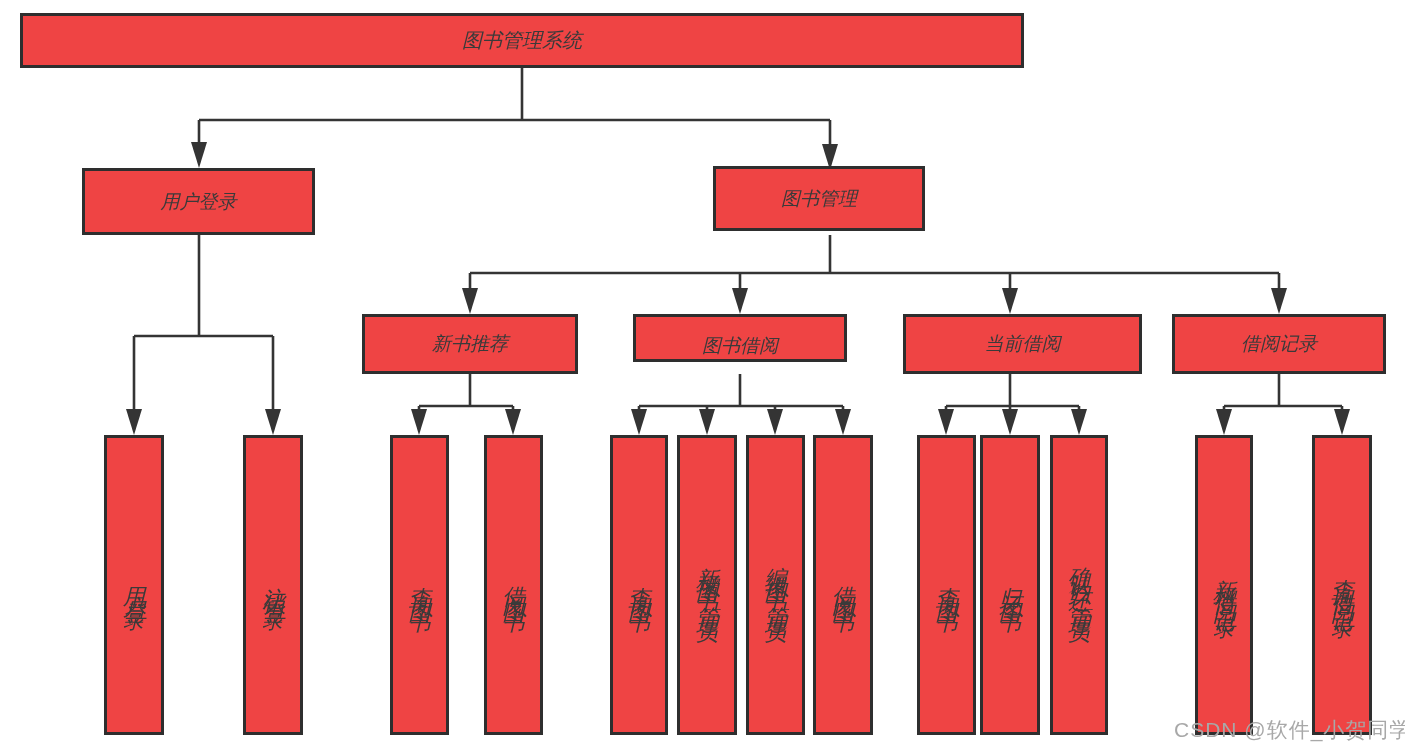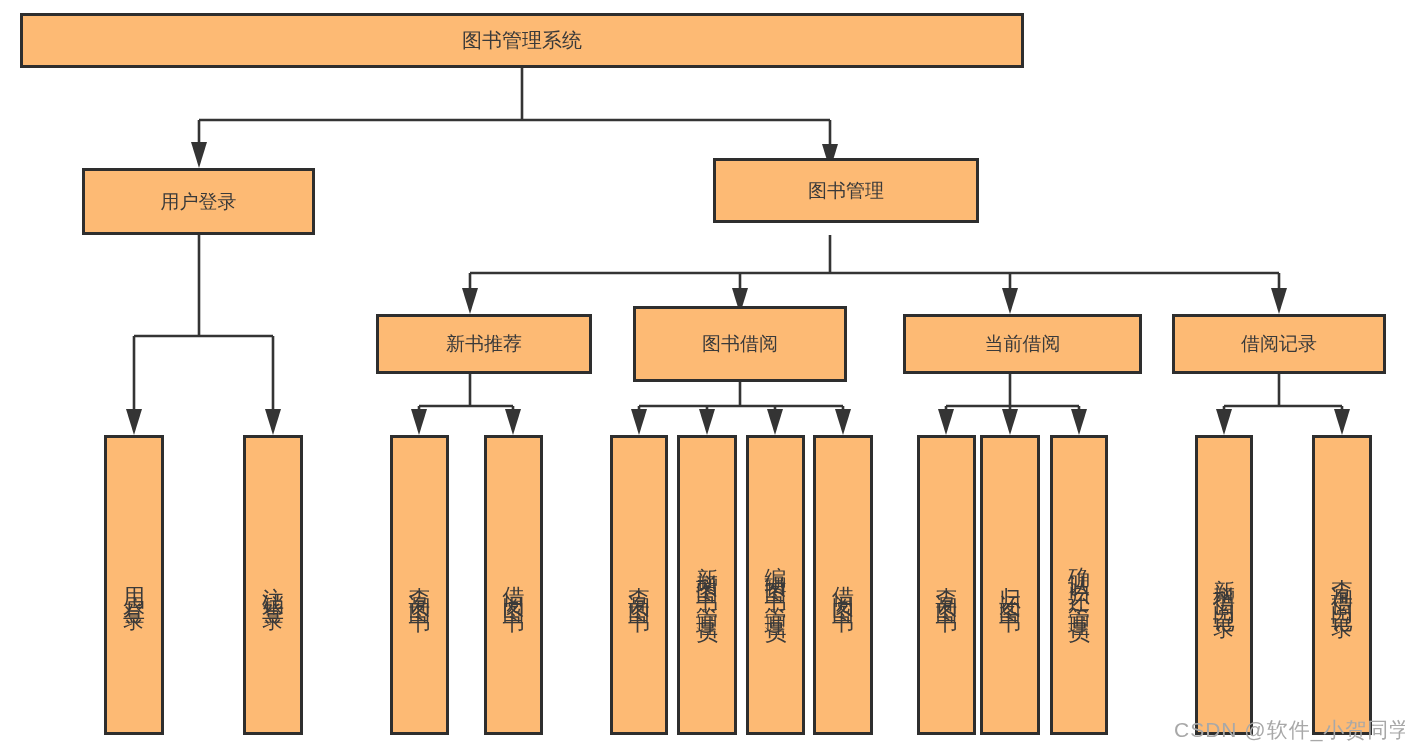--- a/index.html
+++ b/index.html
@@ -7,25 +7,26 @@
     position:relative;
     width:1405px;height:747px;
     background:#ffffff;
     font-family:"Liberation Sans","DejaVu Sans",sans-serif;
     overflow:hidden;
   }
   #connectors{position:absolute;left:0;top:0;z-index:1;}
   .node{
     position:absolute;
     box-sizing:border-box;
-    background:#fdba74;
+    background:#ef4444;
     border:3px solid #2e2e2e;
     display:flex;align-items:center;justify-content:center;
     color:#3a3a3a;
     z-index:2;
+    font-style:italic;
   }
   .root-node{font-size:20px;}
   .h-node{font-size:19px;}
   .leaf .v-text{
     writing-mode:vertical-rl;
     text-orientation:mixed;
     font-size:22px;
     letter-spacing:8px;
     color:#3a3a3a;
     white-space:nowrap;
@@ -100,28 +101,28 @@
       <polygon points="1334,409 1350,409 1342,435" fill="#343434"></polygon>
     </svg>
 
   <div class="node root-node" style="left:20px;top:13px;width:1004px;height:55px;">
     <span>图书管理系统</span>
   </div>
 
   <div class="node h-node" style="left:82px;top:168px;width:233px;height:67px;">
     <span>用户登录</span>
   </div>
-  <div class="node h-node" style="left:713px;top:158px;width:266px;height:65px;">
+  <div class="node h-node" style="left:713px;top:166px;width:212px;height:65px;">
     <span>图书管理</span>
   </div>
 
-  <div class="node h-node" style="left:362px;top:314px;width:216px;height:60px;margin-left:14px;">
+  <div class="node h-node" style="left:362px;top:314px;width:216px;height:60px;">
     <span>新书推荐</span>
   </div>
-  <div class="node h-node" style="left:633px;top:306px;width:214px;height:76px;">
+  <div class="node h-node" style="left:633px;top:314px;width:214px;height:48px;align-items:flex-end;">
     <span>图书借阅</span>
   </div>
   <div class="node h-node" style="left:903px;top:314px;width:239px;height:60px;">
     <span>当前借阅</span>
   </div>
   <div class="node h-node" style="left:1172px;top:314px;width:214px;height:60px;">
     <span>借阅记录</span>
   </div>
 
   <div class="node leaf" style="left:104px;top:435px;width:60px;height:300px;">

